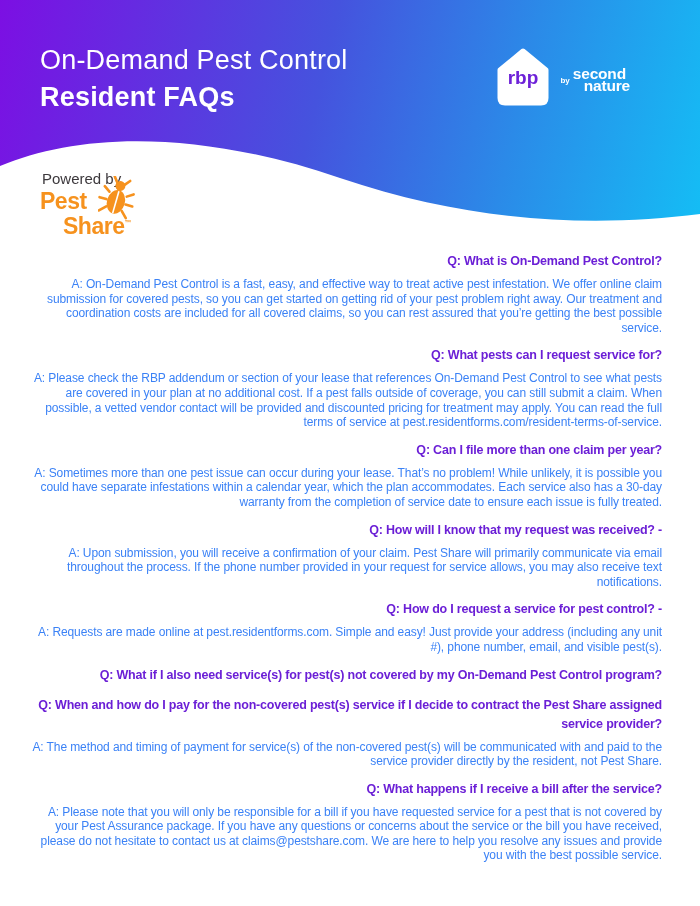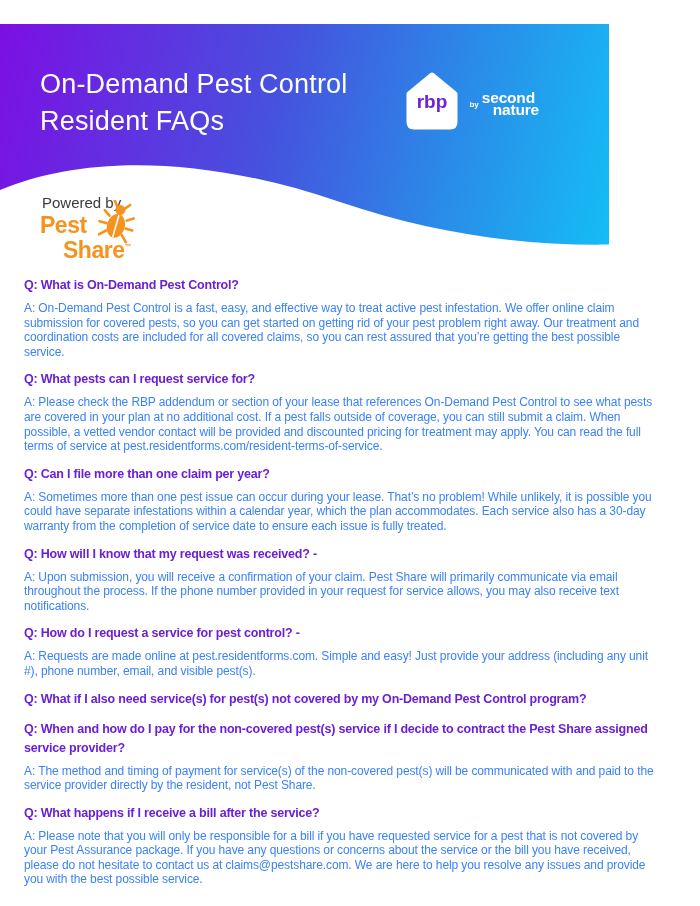--- a/index.html
+++ b/index.html
@@ -6,46 +6,45 @@
   html, body { width: 700px; height: 906px; overflow: hidden; }
   body {
     font-family: "Liberation Sans", "DejaVu Sans", sans-serif;
     background: #ffffff;
     position: relative;
   }
 
   
   .hero {
     position: relative;
-    width: 609px;
+    width: 700px;
     height: 240px;
     background: linear-gradient(103deg, #7c0fe3 0%, #4553de 45%, #2b8ae8 72%, #14bef5 100%);
     overflow: hidden;
-    margin-top: 24px;
   }
   .hero-wave {
     position: absolute;
     left: 0; bottom: 0;
     width: 700px; height: 120px;
     display: block;
   }
   .hero-titles {
     position: absolute;
     left: 40px; top: 42px;
     color: #ffffff;
   }
   .hero-title-1 {
     font-size: 27px;
     font-weight: 400;
     line-height: 37px;
     letter-spacing: 0.2px;
   }
   .hero-title-2 {
     font-size: 27px;
-    font-weight: 400;
+    font-weight: 700;
     line-height: 37px;
     letter-spacing: 0.2px;
   }
 
   
   .rbp-lockup {
     position: absolute;
     top: 47px; right: 70px;
     display: flex;
     align-items: center;
@@ -93,20 +92,21 @@
     line-height: 22px;
     letter-spacing: -0.5px;
   }
   .ps-share { margin-left: 23px; }
   .ps-tm { font-size: 7px; vertical-align: super; font-weight: 700; }
   .bug { position: absolute; left: 58px; top: 6px; }
 
   
   .content {
     padding: 12px 38px 0 24px;
+    text-align: right;
   }
   .faq-item { margin-bottom: 11px; }
   .faq-q {
     color: #6b1fd6;
     font-size: 12.5px;
     font-weight: 700;
     line-height: 19px;
     letter-spacing: -0.2px;
     margin-bottom: 6px;
   }

